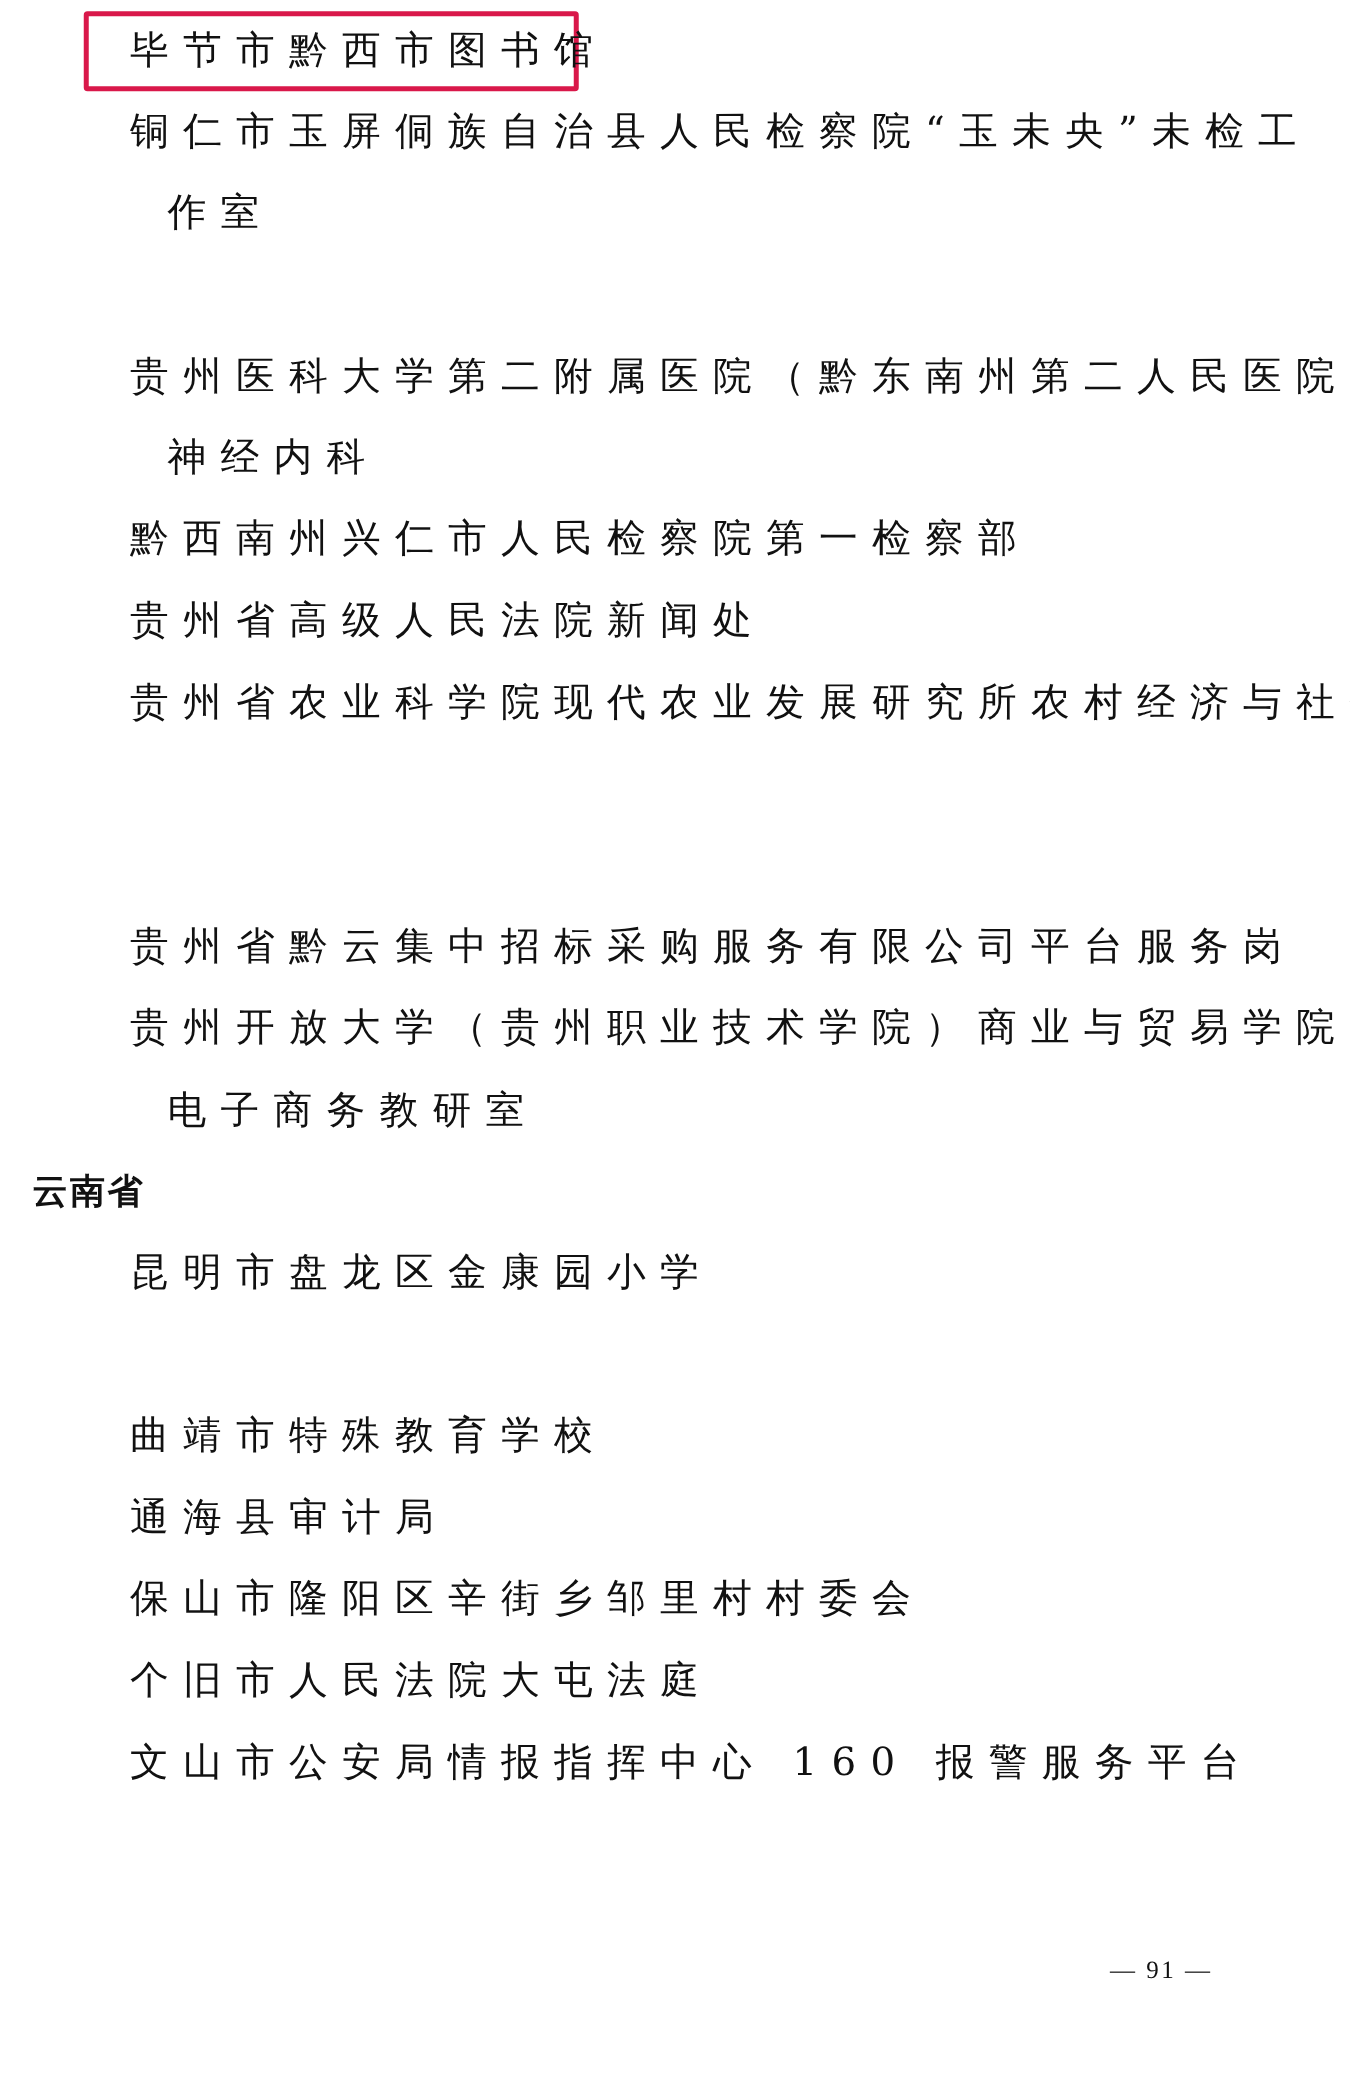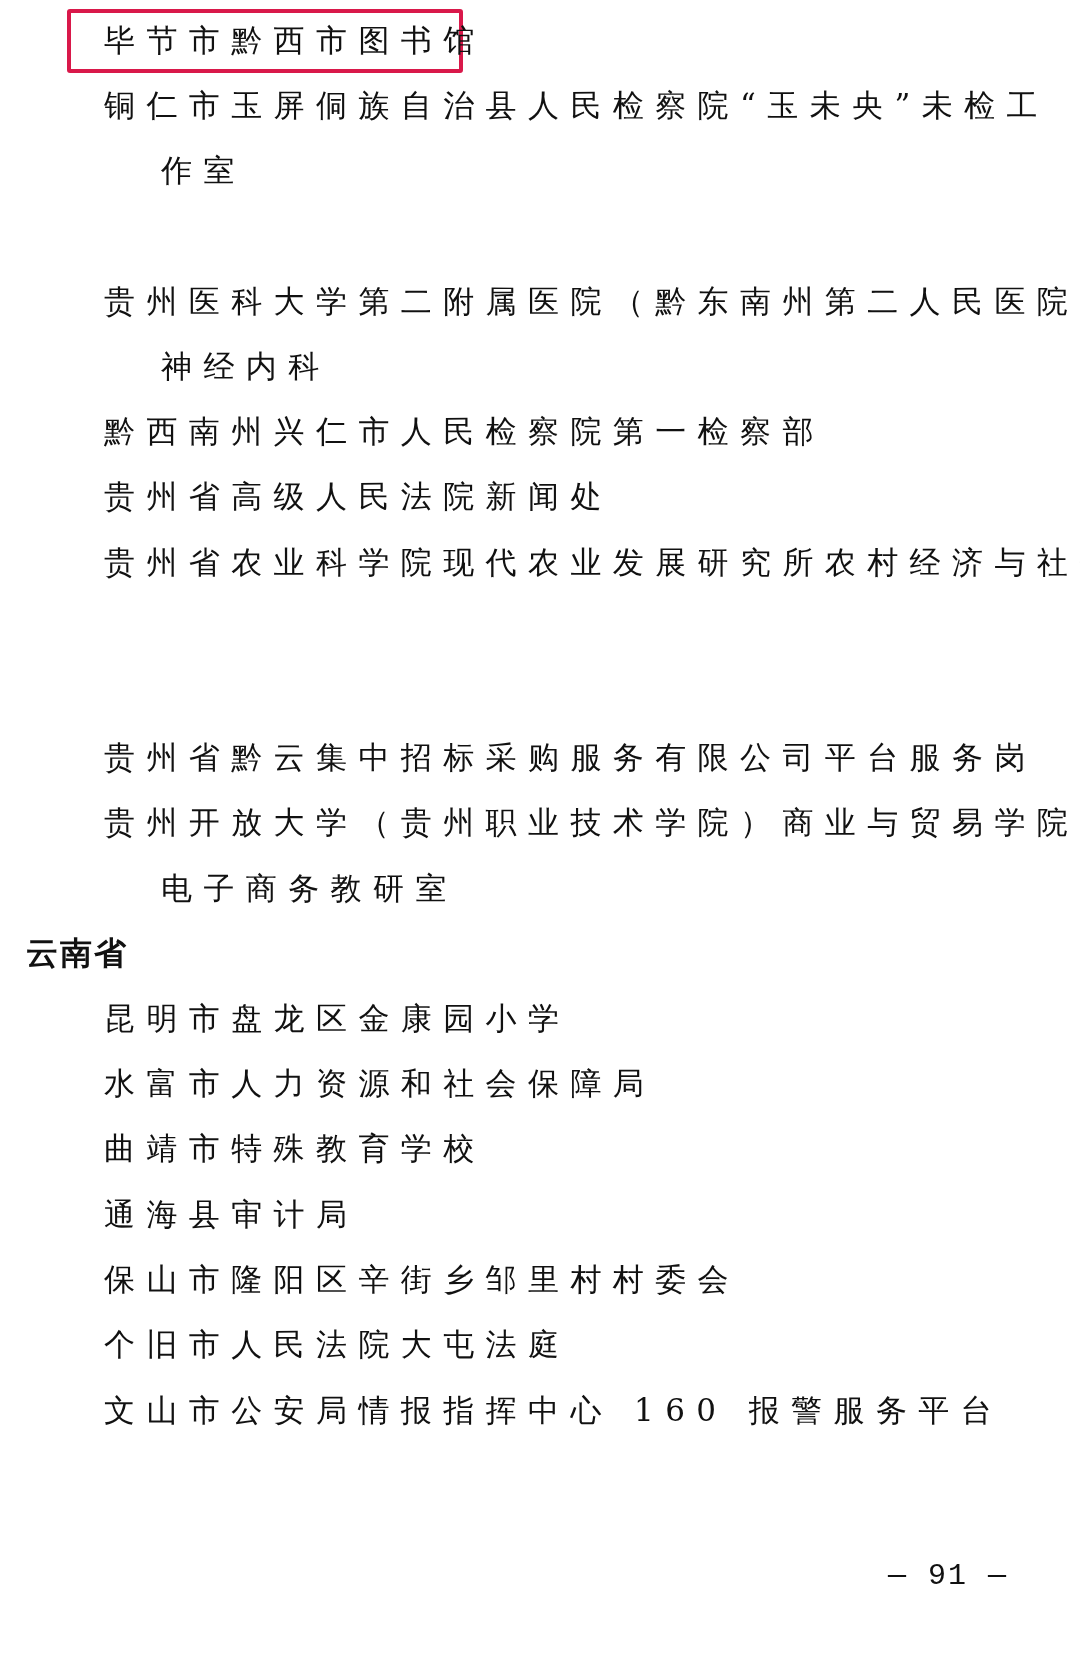--- a/index.html
+++ b/index.html
@@ -1,27 +1,27 @@
 <!DOCTYPE html>
 <html><head>
 <meta charset="utf-8">
 <style>
   html, body { margin: 0; padding: 0; background: #ffffff; }
   body { width: 1080px; height: 1670px; position: relative; overflow: hidden;
          font-family: "DejaVu Serif", "Liberation Serif", serif; color: #111; }
   .page { position: absolute; left: 0; top: 0; width: 1080px; height: 1628px; }
   .line { position: absolute; left: 104px; height: 44px; line-height: 44px;
           font-size: 31px; letter-spacing: 11.4px; white-space: nowrap; }
-  .line.cont { left: 161px; }
+  .line.cont { left: 134px; }
   .heading { position: absolute; left: 26px; font-family: "DejaVu Sans", "Liberation Sans", sans-serif;
-             font-weight: bold; font-size: 32px; letter-spacing: 2px; line-height: 44px; height: 44px; }
+             font-weight: bold; font-size: 28px; letter-spacing: 2px; line-height: 44px; height: 44px; }
   .highlight { position: absolute; left: 67px; top: 9px; width: 396px; height: 64px;
                border: 4px solid #d9184a; border-radius: 3px; box-sizing: border-box; }
-  .pagenum { position: absolute; left: 888px; top: 1556px; font-family: Liberation Mono, monospace;
-             font-size: 30px; line-height: 40px; letter-spacing: 2px; }
+  .pagenum { position: absolute; left: 888px; top: 1556px; font-family: Liberation Serif, serif;
+             font-size: 20px; line-height: 40px; letter-spacing: 2px; }
 </style>
 </head>
 <body>
 
 <div class="page">
   <div class="highlight"></div>
 
   <div class="line" style="top:18px">毕节市黔西市图书馆</div>
   <div class="line" style="top:83px">铜仁市玉屏侗族自治县人民检察院“玉未央”未检工</div>
   <div class="line cont" style="top:148px">作室</div>
@@ -30,21 +30,20 @@
   <div class="line" style="top:409px">黔西南州兴仁市人民检察院第一检察部</div>
   <div class="line" style="top:474px">贵州省高级人民法院新闻处</div>
   <div class="line" style="top:540px">贵州省农业科学院现代农业发展研究所农村经济与社会</div>
   <div class="line" style="top:735px">贵州省黔云集中招标采购服务有限公司平台服务岗</div>
   <div class="line cont" style="top:866px">电子商务教研室</div>
   <div class="line" style="top:800px">贵州开放大学（贵州职业技术学院）商业与贸易学院</div>
 
   <div class="heading" style="top:931px">云南省</div>
 
   <div class="line" style="top:996px">昆明市盘龙区金康园小学</div>
-  <div class="line" style="top:1061px">水富市人力资源和社会保障局</div>
   <div class="line" style="top:1126px">曲靖市特殊教育学校</div>
   <div class="line" style="top:1192px">通海县审计局</div>
   <div class="line" style="top:1257px">保山市隆阳区辛街乡邹里村村委会</div>
   <div class="line" style="top:1322px">个旧市人民法院大屯法庭</div>
   <div class="line" style="top:1388px">文山市公安局情报指挥中心 160 报警服务平台</div>
 
   <div class="pagenum">— 91 —</div>
 </div>
 
 </body></html>

